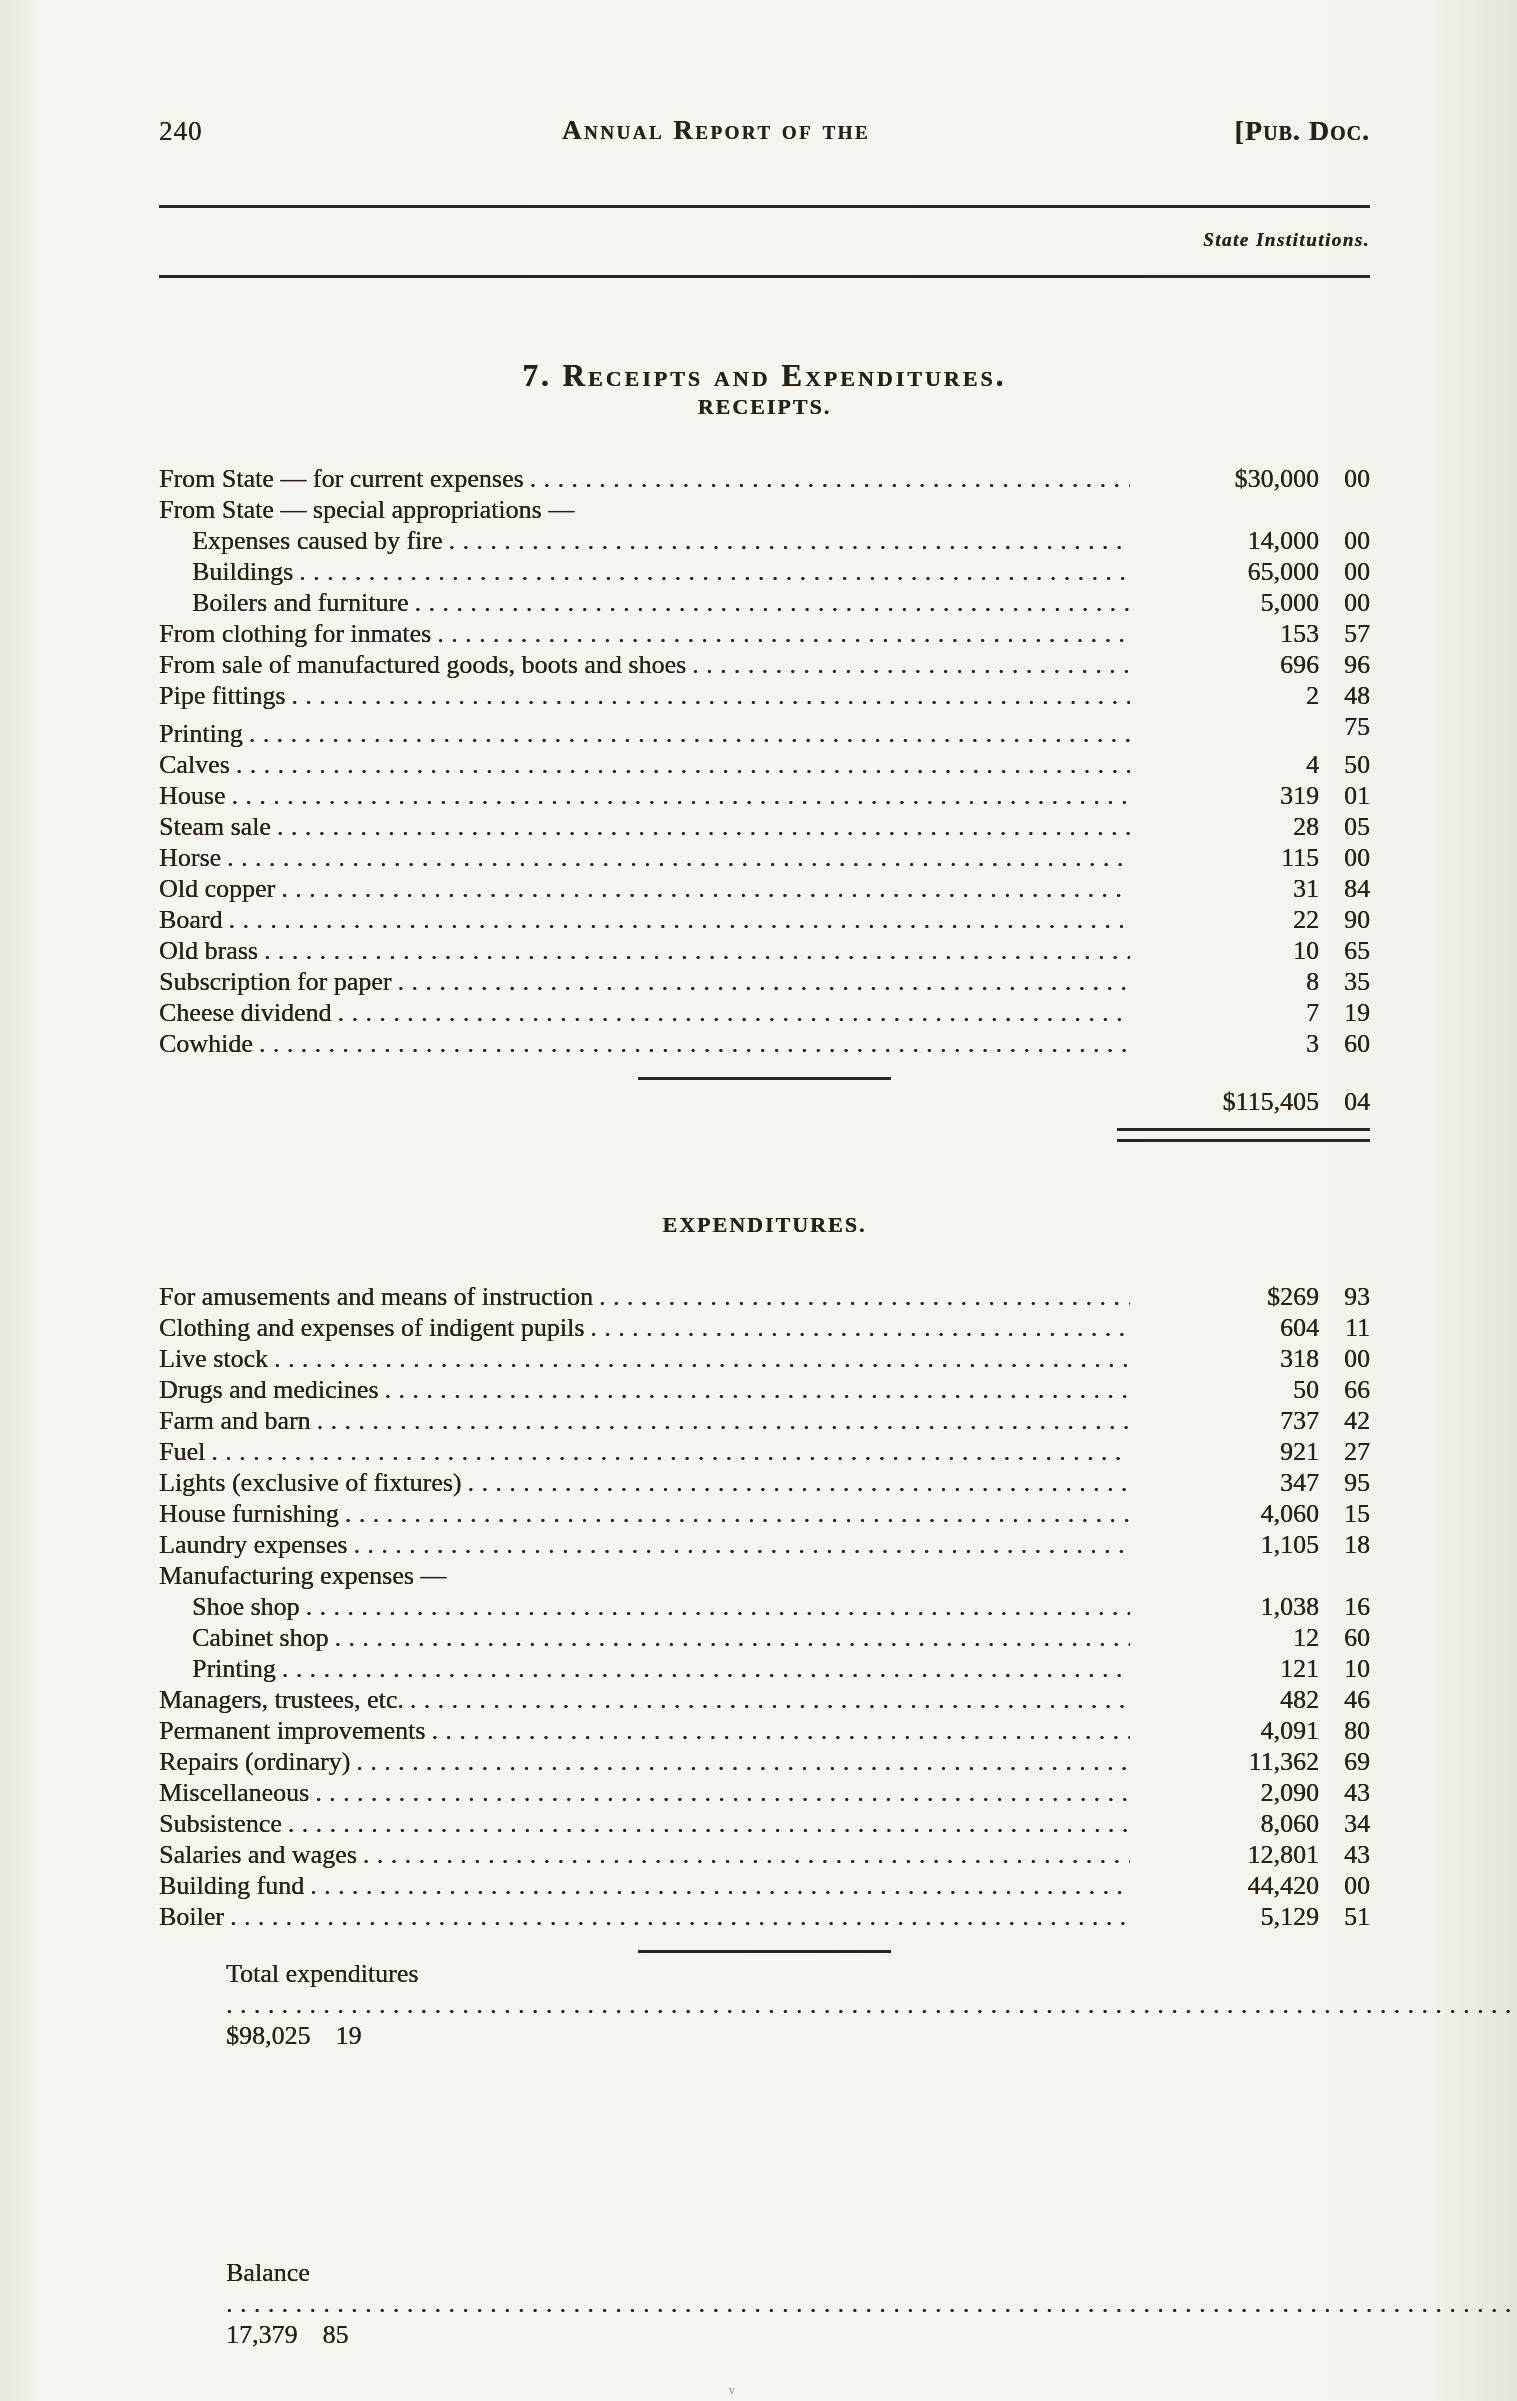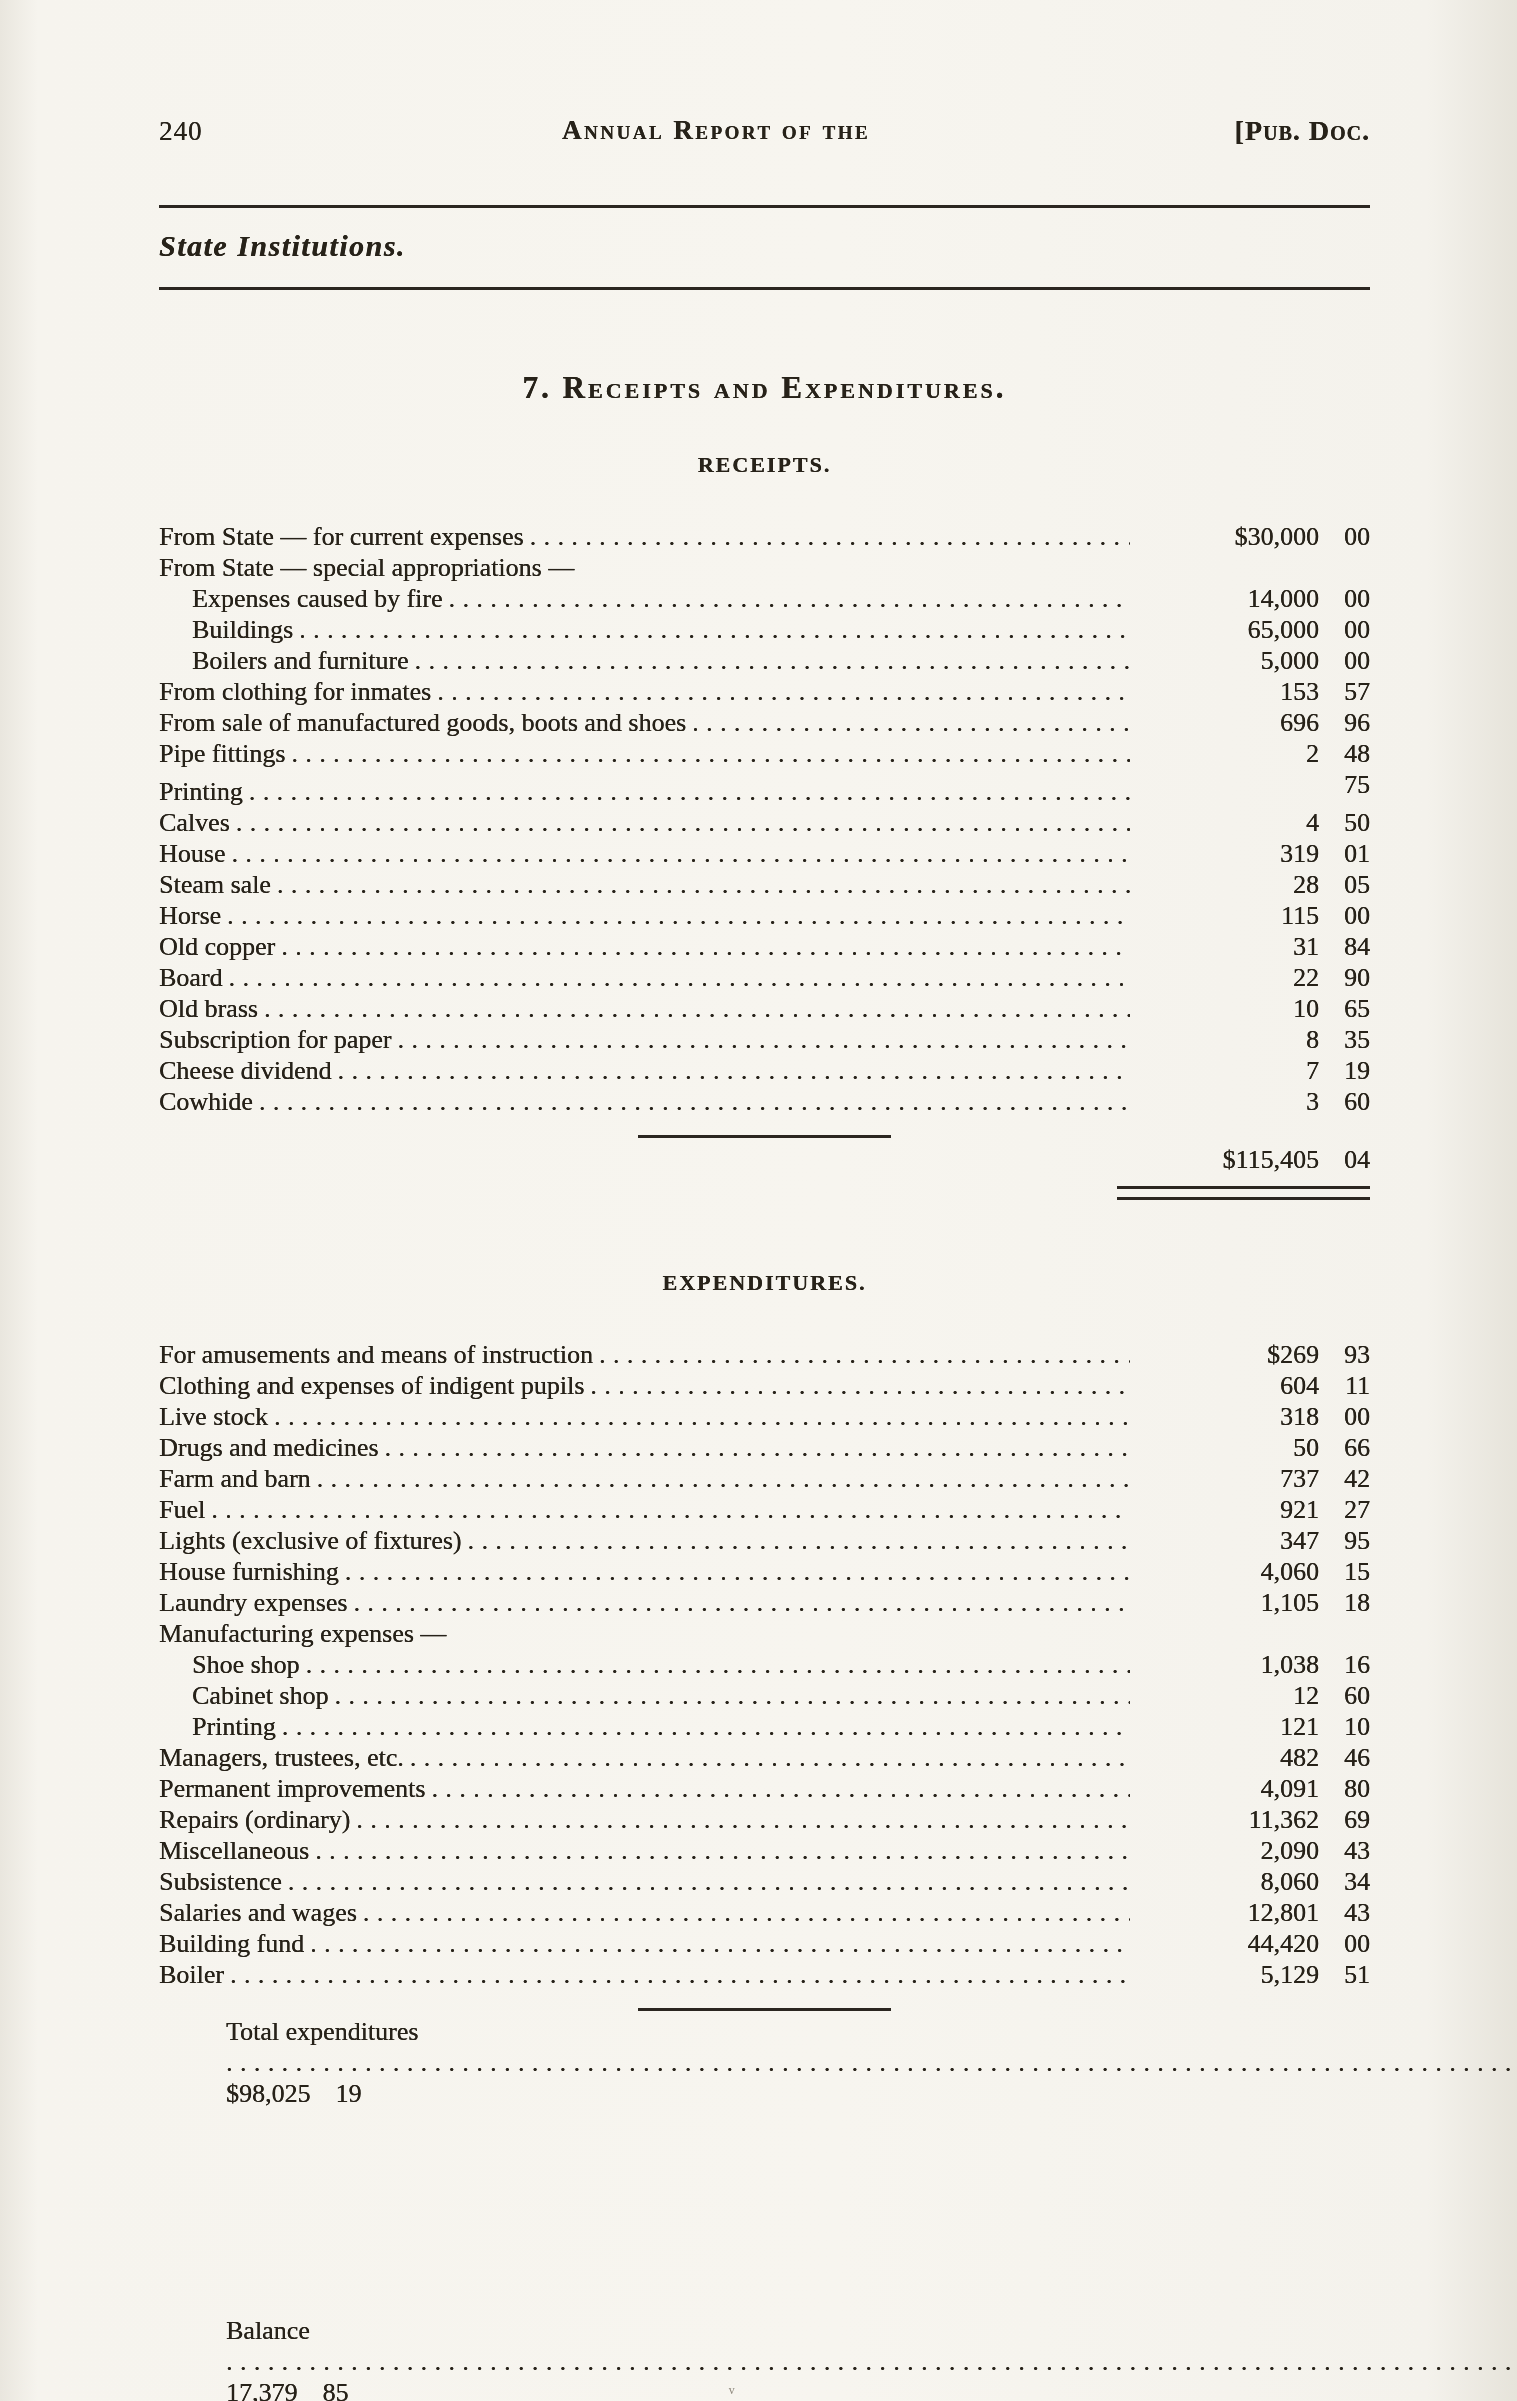--- a/index.html
+++ b/index.html
@@ -48,41 +48,40 @@
 
   .rule {
     border: 0;
     border-top: 3px solid #2b2620;
     margin: 0;
   }
   .rule-top { margin-top: 58px; }
   .rule-mid { margin-top: 24px; }
 
   .section-title {
-    text-align: left;
+    text-align: right;
     font-style: italic;
     font-weight: 700;
-    font-size: 30px;
+    font-size: 19px;
     letter-spacing: 1.5px;
     margin-top: 21px;
   }
   .main-heading {
     text-align: center;
     font-variant: small-caps;
     font-weight: 700;
     font-size: 31px;
     letter-spacing: 3px;
     margin-top: 80px;
   }
   .list-heading {
     text-align: center;
     font-weight: 700;
     font-size: 22px;
     letter-spacing: 2px;
-    margin-top: 46px;
   }
   .list-heading.expenditures-heading { margin-top: 70px; }
 
   
   .ledger { margin-top: 43px; }
   .row {
     display: flex;
     align-items: baseline;
     font-size: 26px;
     line-height: 31px;

